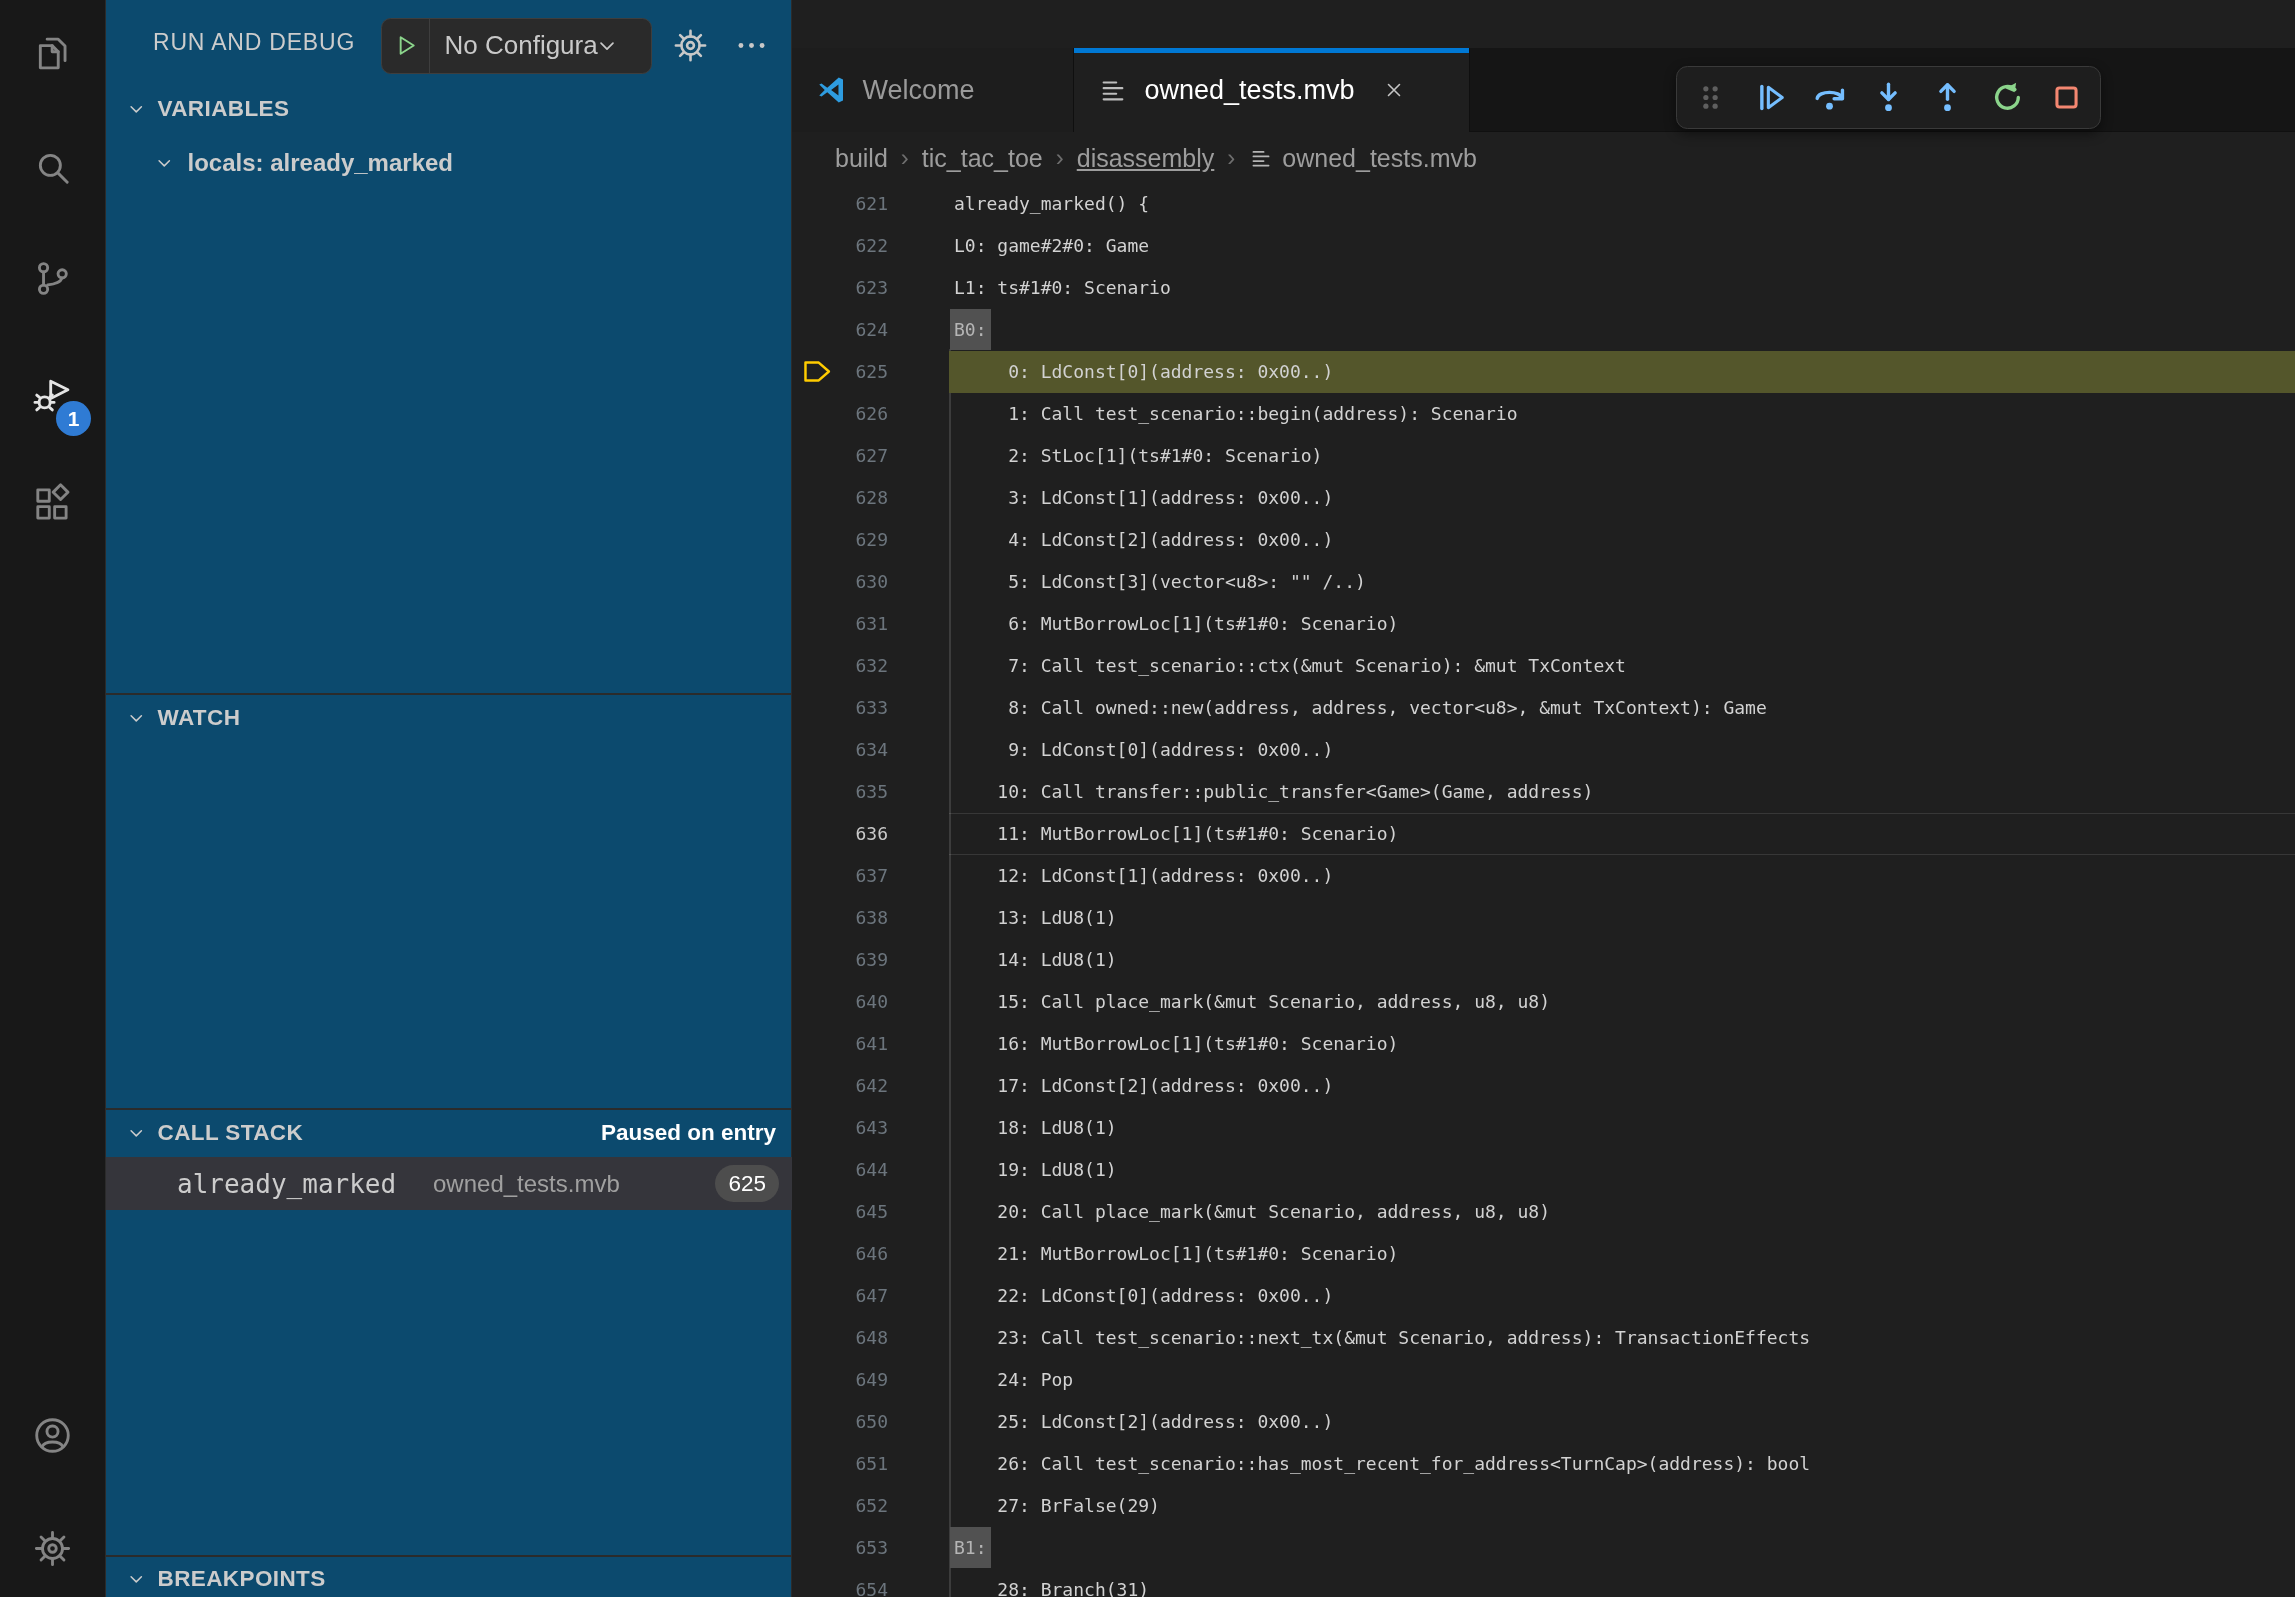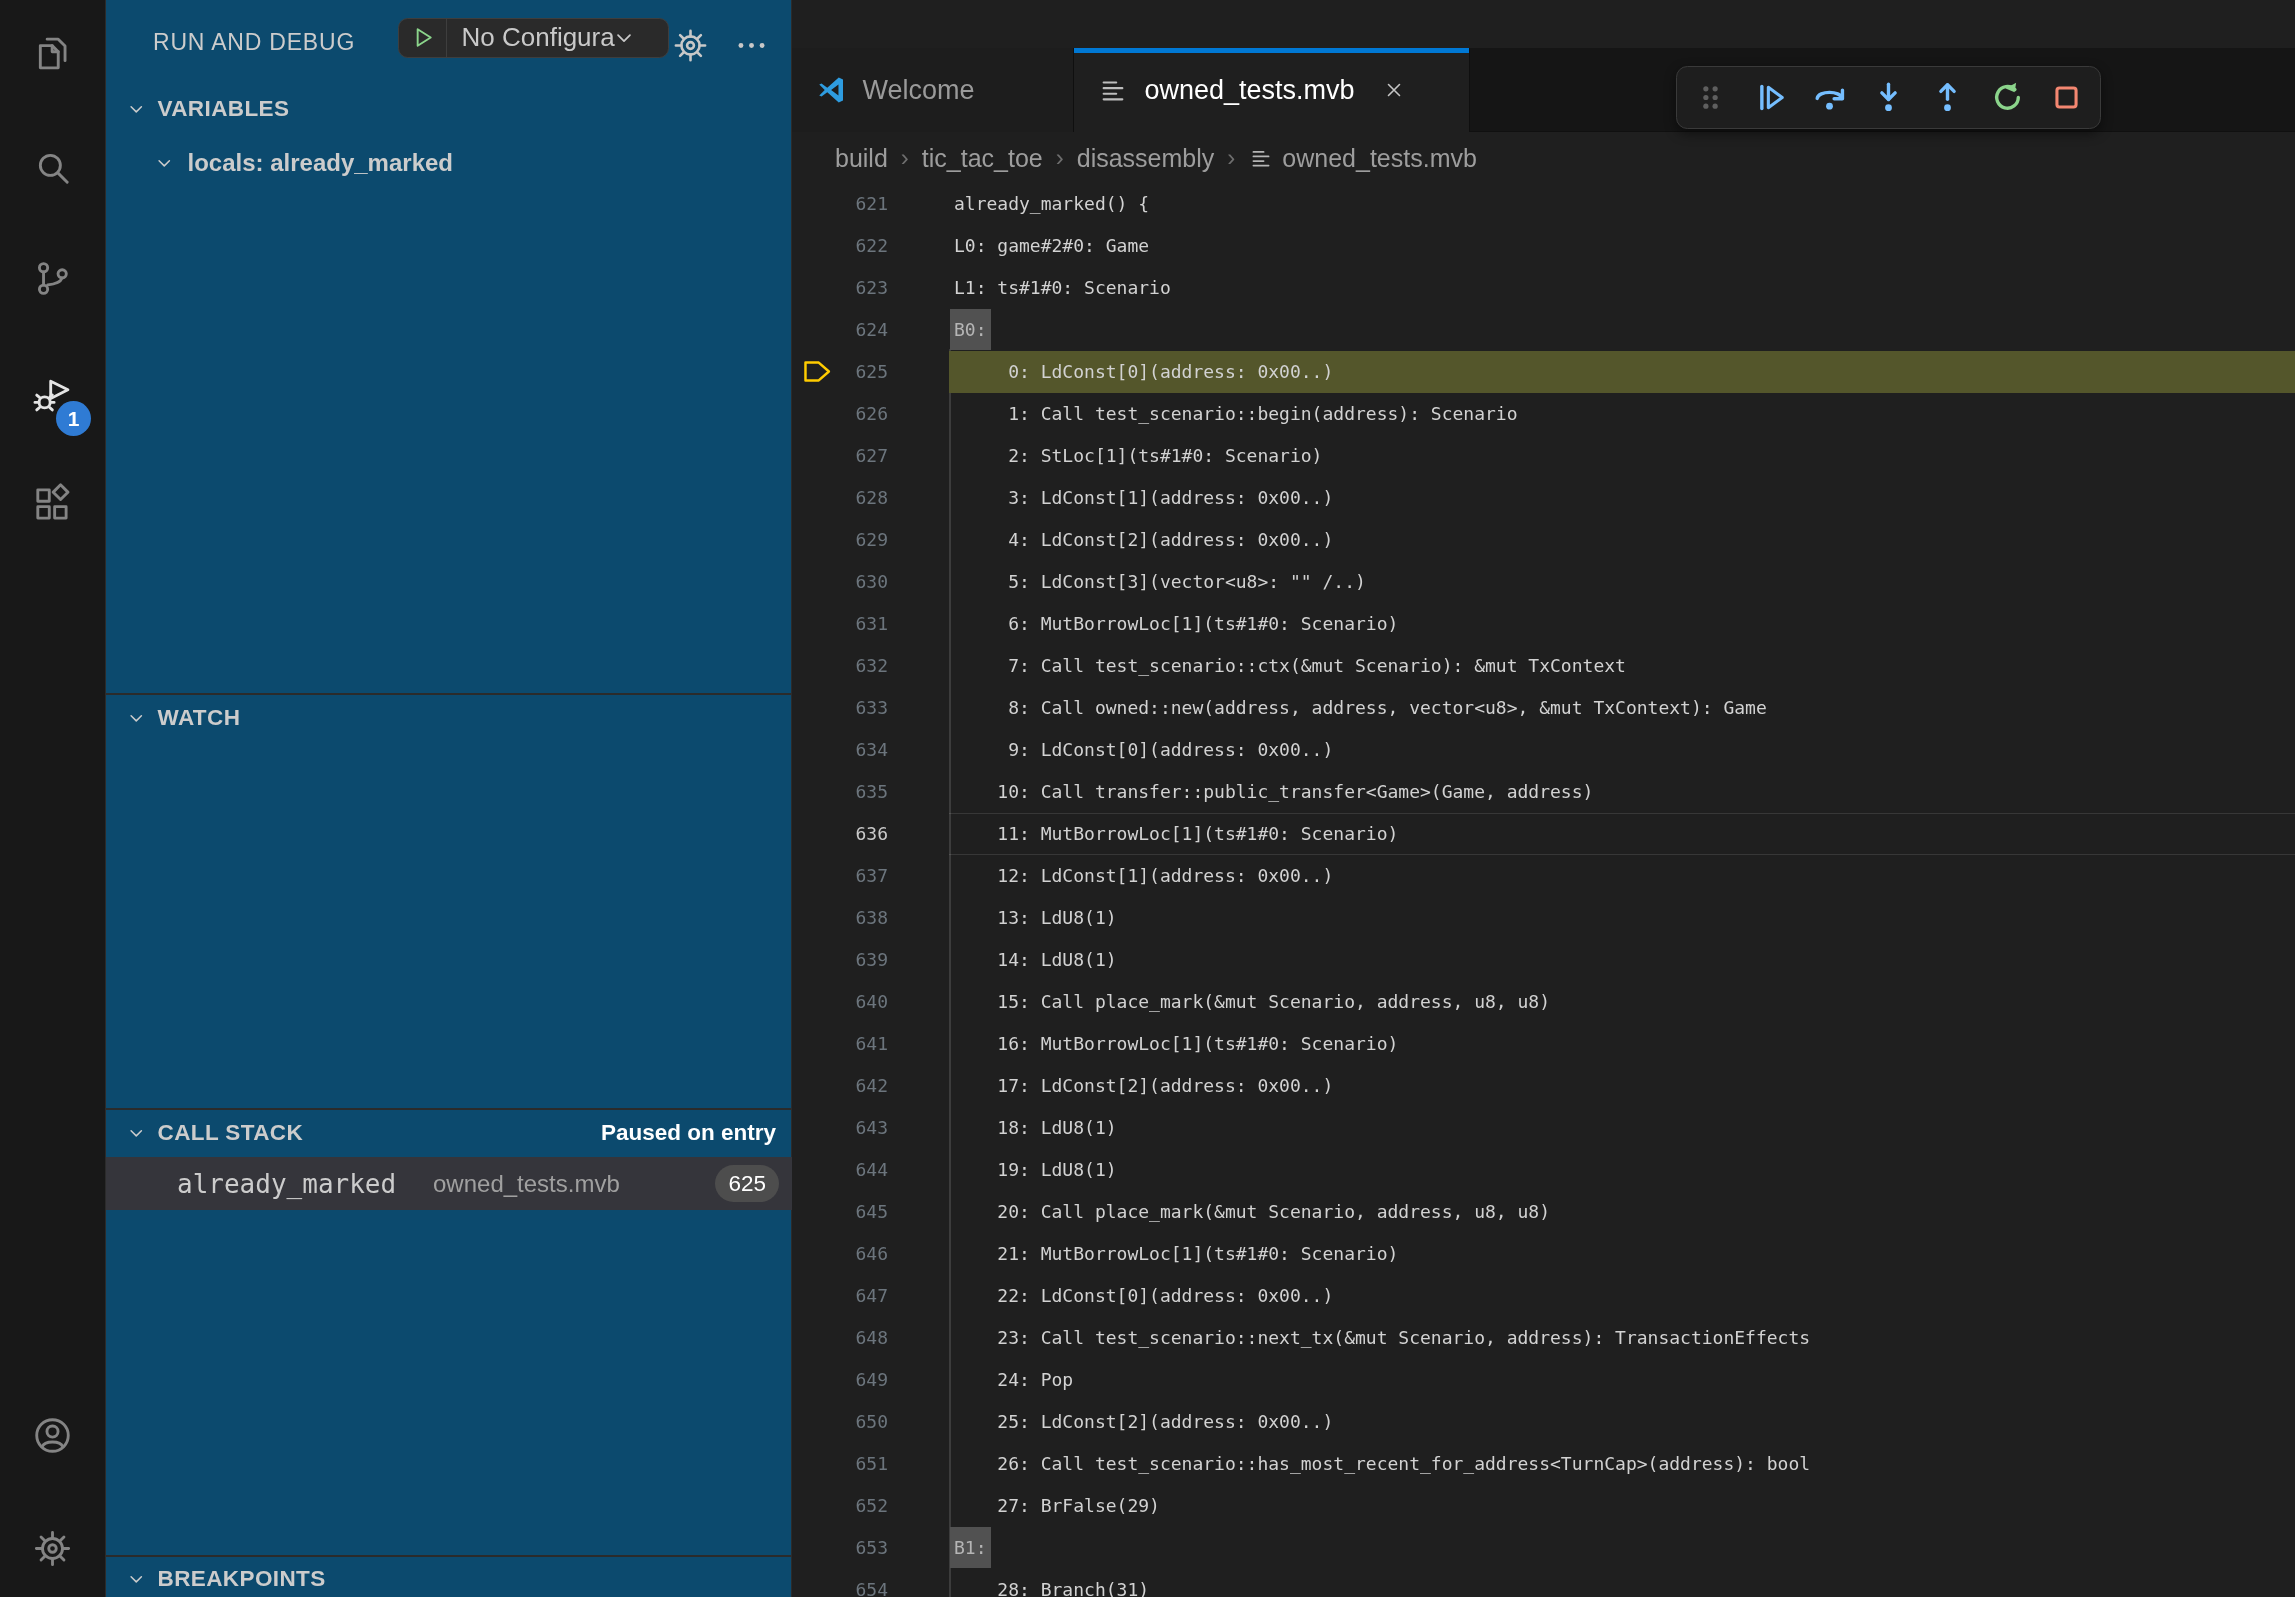--- a/index.html
+++ b/index.html
@@ -15,21 +15,21 @@
   .ab-item svg { width:43px; height:43px; }
   .ab-badge { position:absolute; left:56px; top:45px; width:35px; height:35px;
               border-radius:50%; background:var(--badge-blue,#2f7bd4); color:#fff;
               font-size:21px; font-weight:700; display:flex; align-items:center; justify-content:center; }
 
   
   #sidebar { position:absolute; left:106px; top:0; width:686px; height:1597px;
              background:#0c4a6e; border-right:1.6px solid #2b2b2b; color:#cccccc; }
   #pane-title { position:absolute; left:47px; top:0; height:84px; display:flex; align-items:center;
                 font-size:23px; letter-spacing:0.8px; color:#cccccc; white-space:nowrap; }
-  #config-dropdown { position:absolute; left:292px; top:17.7px; width:271px; height:40px;
+  #config-dropdown { position:absolute; left:275px; top:17.7px; width:271px; height:56px;
                      background:#2a2a2a; border:1.6px solid #3e3e3e; border-radius:9.7px;
                      display:flex; align-items:center; overflow:hidden; }
   #config-play { width:48px; height:100%; display:flex; align-items:center; justify-content:center;
                  border-right:1.6px solid #3e3e3e; color:var(--dbg-green,#8bd48b); flex:none; }
   #config-play svg { width:29px; height:29px; }
   #config-label { margin-left:14.5px; width:154px; overflow:hidden; white-space:nowrap;
                   font-size:26px; color:#c9c9c9; flex:none; }
   #config-chevron { color:#c9c9c9; flex:none; margin-left:-4.8px; }
   #config-chevron svg { width:26px; height:26px; }
   .hdr-icon { position:absolute; top:24px; width:42px; height:42px; color:#c8c8c8;
@@ -386,21 +386,21 @@
     </div>
   <div id="breadcrumbs">
       <span style="display: flex; align-items: center; gap: 8px;">
         <span>build</span>
       </span>
       <span class="sep">›</span>
       <span style="display: flex; align-items: center; gap: 8px;">
         <span>tic_tac_toe</span>
       </span>
       <span class="sep">›</span>
-      <span style="display: flex; align-items: flex-end; gap: 8px;">
+      <span style="display: flex; align-items: flex-end; gap: 8px; text-decoration: underline;">
         <span>disassembly</span>
       </span>
       <span class="sep">›</span>
       <span style="display: flex; align-items: center; gap: 8px;">
         <span class="bc-icon">
           <span style="display: flex;">
             <svg viewBox="0 0 24 24" fill="none" stroke="currentColor" stroke-width="1.6" stroke-linecap="round" stroke-linejoin="round">
               <path d="M5 6.4h9.4M5 10.6h14M5 14.8h9.4M5 19h14"></path>
             </svg>
           </span>

